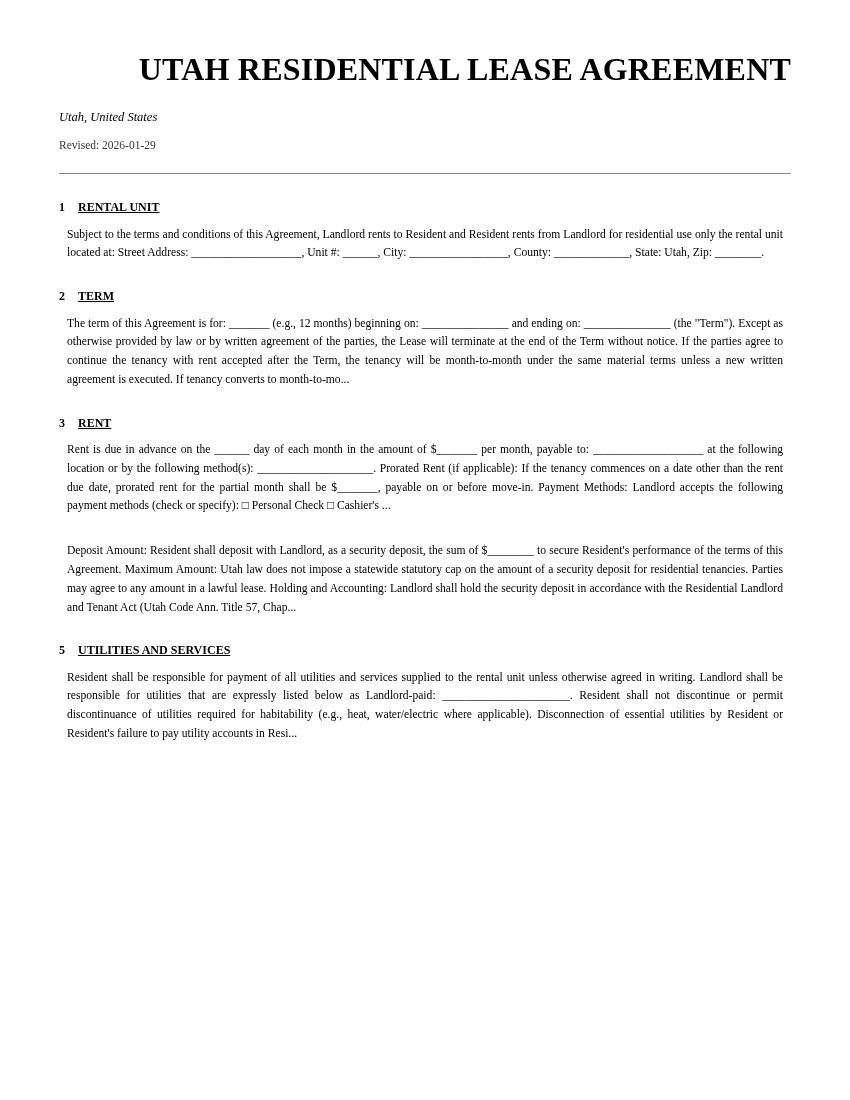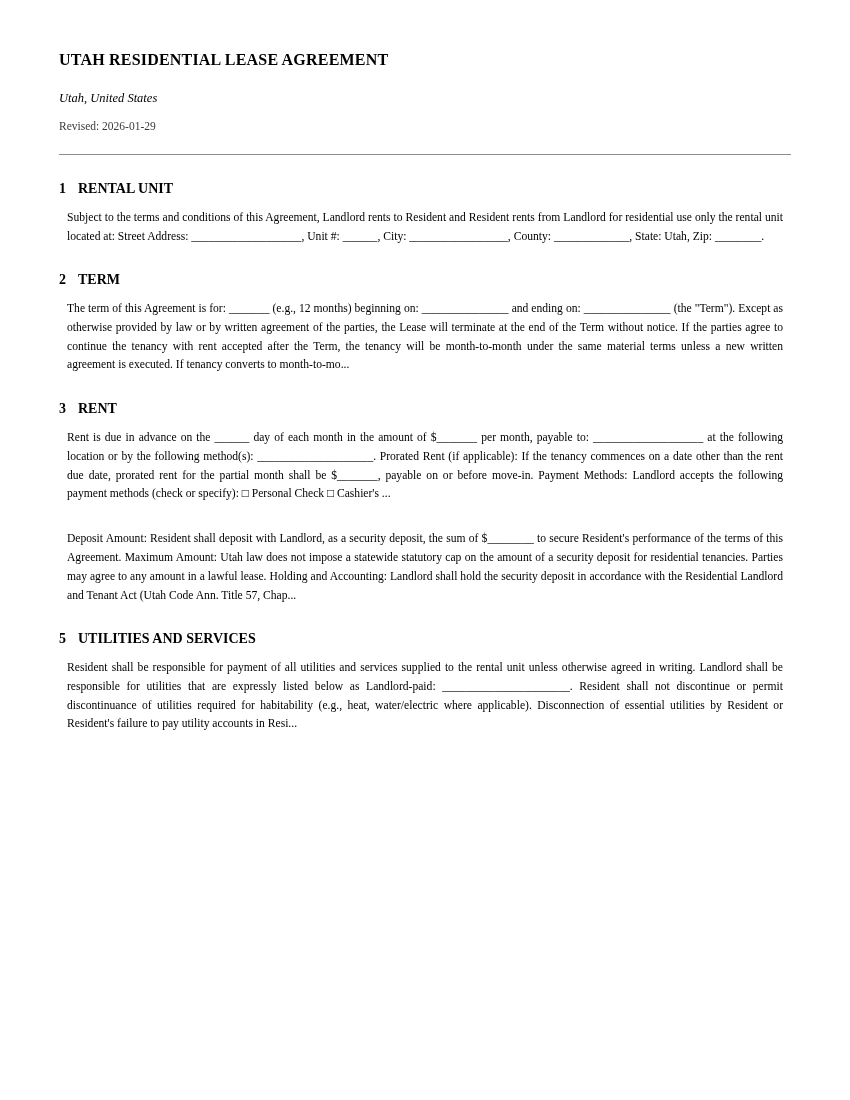--- a/index.html
+++ b/index.html
@@ -15,22 +15,22 @@
     -webkit-font-smoothing: antialiased;
   }
   .page {
     width: 850px;
     height: 1100px;
     box-sizing: border-box;
     padding: 40px 59px 40px 59px;
     position: relative;
   }
   .doc-title {
-    text-align: left;
-    font-size: 16px;
+    text-align: right;
+    font-size: 32px;
     font-weight: bold;
     letter-spacing: 0.2px;
     margin: 10px 0 0 0;
     line-height: 1.2;
   }
   .doc-subtitle {
     text-align: left;
     font-style: italic;
     font-size: 12.5px;
     margin: 22px 0 0 0;
@@ -48,25 +48,26 @@
     margin: 20px 0 0 0;
     width: 100%;
   }
   .section {
     margin-top: 26px;
   }
   .section:first-of-type {
     margin-top: 28px;
   }
   .section-heading {
-    font-size: 14px;
+    font-size: 12px;
     font-weight: bold;
     margin: 0 0 11px 0;
     line-height: 1.2;
     white-space: pre;
+    text-decoration: underline;
   }
   .section-heading .num {
     display: inline-block;
     min-width: 19px;
   }
   .section-body {
     font-size: 11.6px;
     line-height: 1.62;
     text-align: justify;
     text-justify: inter-word;

